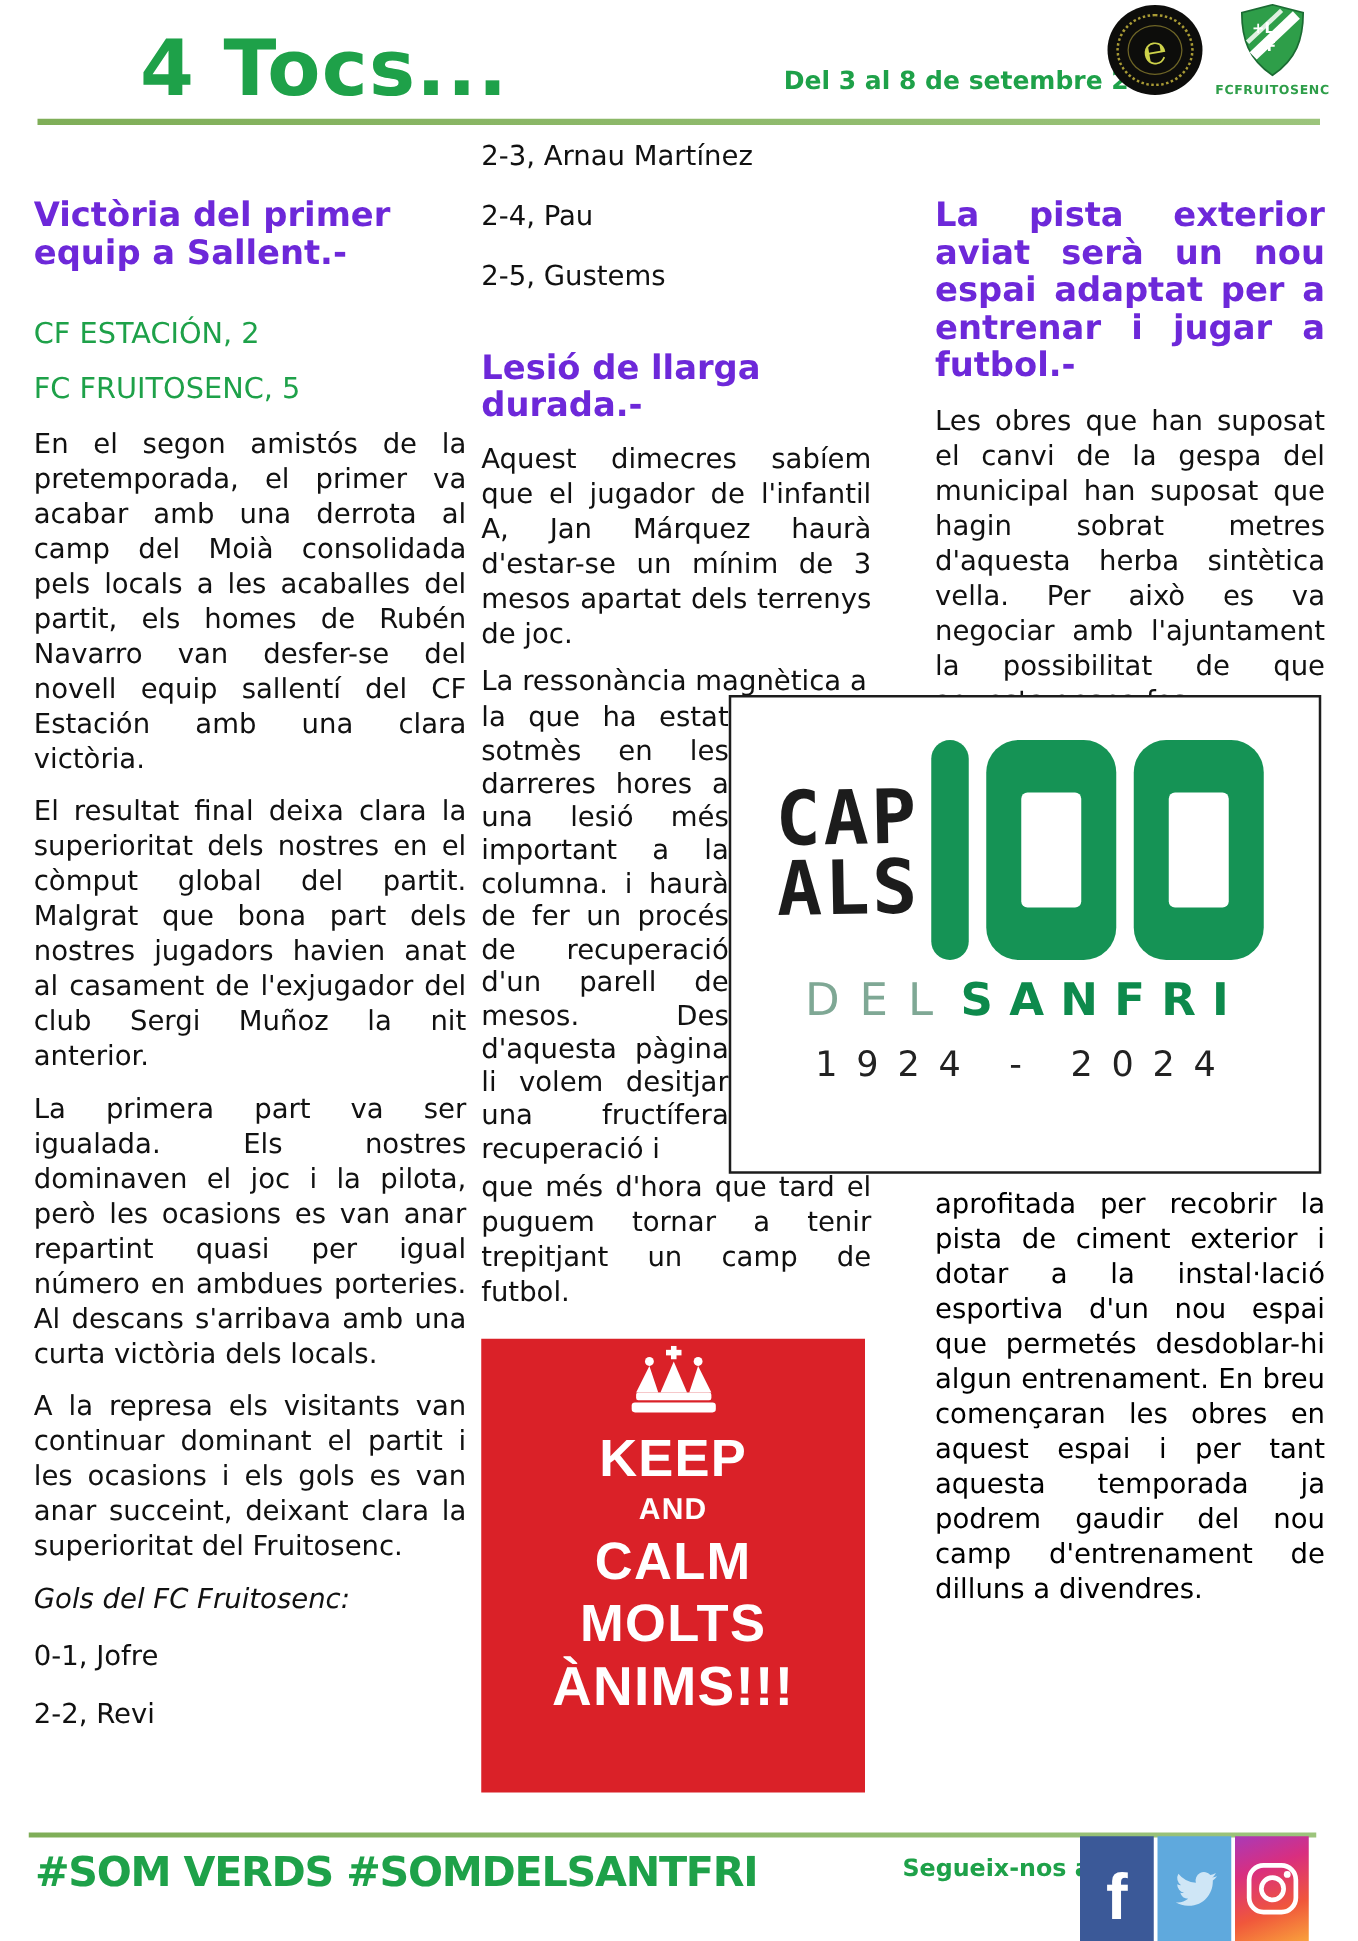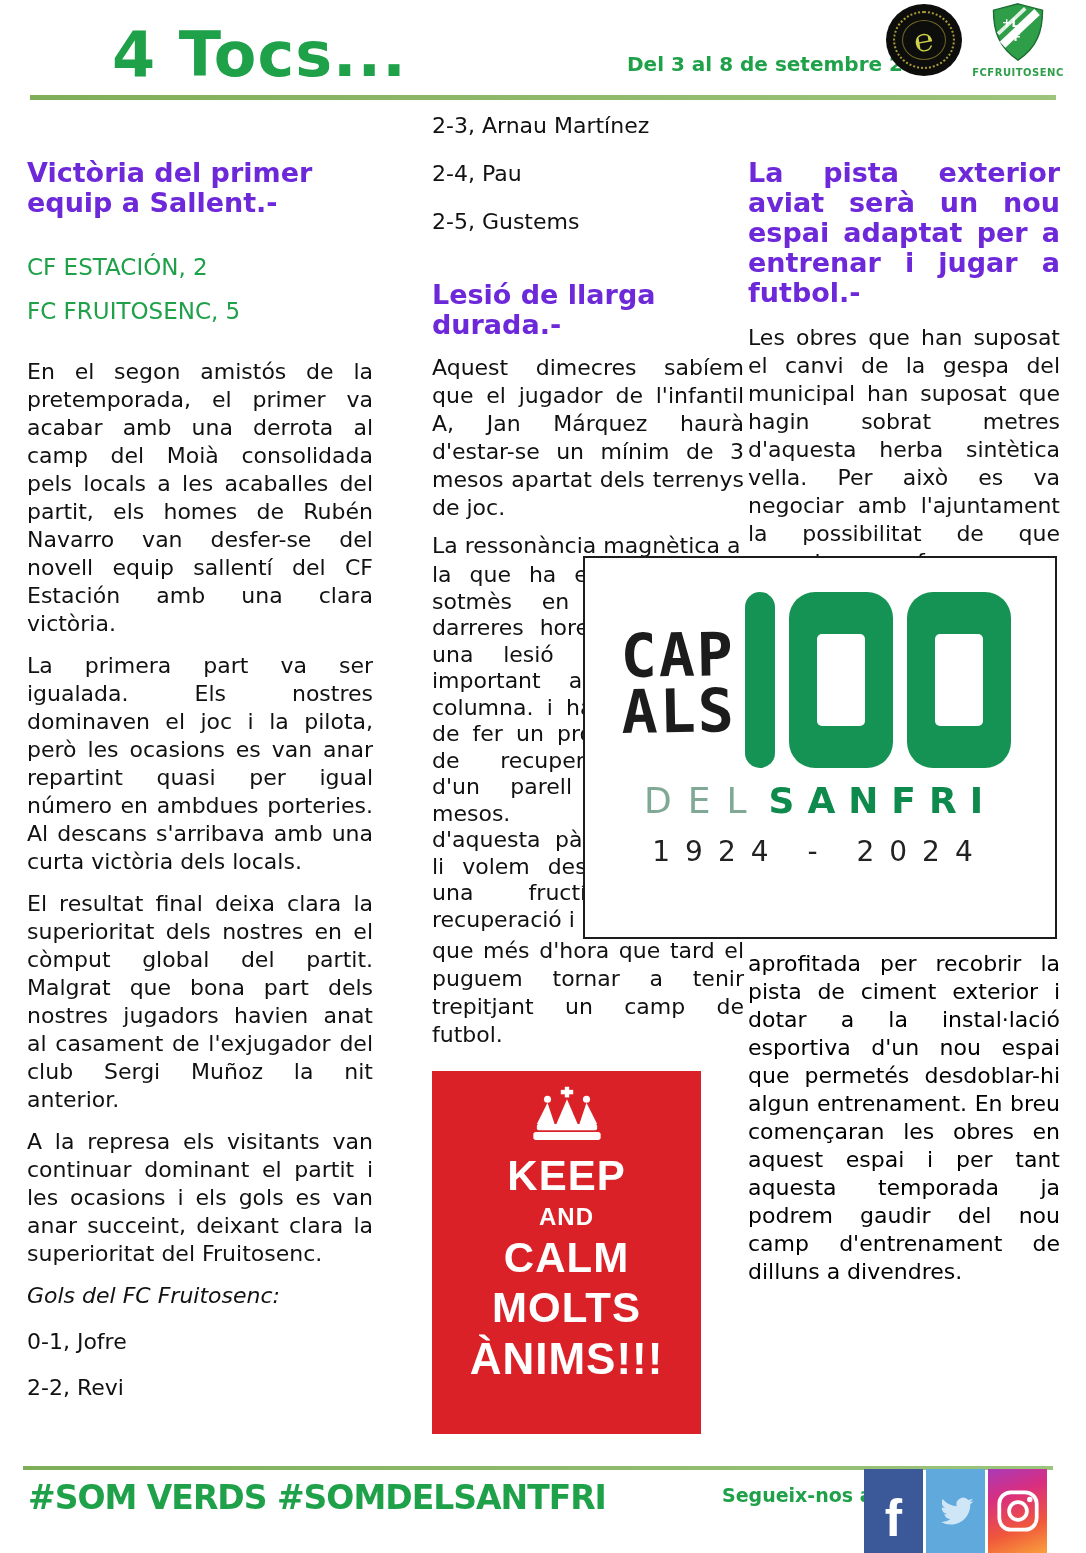--- a/index.html
+++ b/index.html
@@ -19,30 +19,30 @@
   .club-badge::after  { content:""; position:absolute; inset:16px; border:1px solid #6e6526; border-radius:50%; }
   .club-badge .emark { color:#cdd24a; font-family:"DejaVu Serif", serif; font-style:italic;
     font-size:32px; transform:rotate(-10deg); line-height:1; }
 
   .shield-wrap { position:absolute; left:972px; top:2px; width:92px; text-align:center; }
   .shield-label { font-size:10px; font-weight:bold; color:#2e9e49; letter-spacing:0.5px; margin-top:1px; }
 
   
   .col { position:absolute; color:#111; }
   .col-left  { left:27px;  top:158px; width:346px; }
-  .col-mid   { left:385px; top:112px; width:312px;margin-left:47px; }
+  .col-mid   { left:385px; top:112px; width:312px; }
   .col-right { left:748px; top:158px; width:312px; }
 
   .h-article { font-size:27px; font-weight:bold; line-height:30px; color:#6d28d9; text-align:left; }
   .score { font-size:23px; color:#1ea149; line-height:30px; }
   .para { font-size:22px; line-height:28px; text-align:justify; }
   .goal-line { font-size:22px; line-height:28px; }
   .goals-label { font-size:22px; line-height:28px; font-style:italic; }
 
-  .mb34{margin-bottom:34px;} .mb20{margin-bottom:20px;} .mb16{margin-bottom:32px;}
+  .mb34{margin-bottom:34px;} .mb20{margin-bottom:20px;} .mb16{margin-bottom:16px;}
   .mb14{margin-bottom:14px;} .mb18{margin-bottom:18px;}
 
   .wrap-first { font-size:22px; line-height:28px; white-space:nowrap; margin-top:10px; }
   .wrap-narrow { width:198px; font-size:22px; line-height:26.5px; text-align:justify; margin-top:2px; }
   .wrap-tail { font-size:22px; line-height:28px; text-align:justify; margin-top:4px; }
 
   
   .logo-box { position:absolute; left:583px; top:556px; width:474px; height:383px; background:#fff;
     border:2px solid #1c1c1c; z-index:5; padding-top:40px; }
   .logo-top { display:flex; align-items:center; padding-left:36px; }
@@ -51,22 +51,22 @@
   .num100 { display:flex; align-items:flex-start; margin-left:10px; margin-top:-6px; }
   .digit-1 { width:30px; height:176px; background:#159355; border-radius:15px; }
   .digit-0 { width:104px; height:176px; background:#159355; border-radius:26px; position:relative; margin-left:14px; }
   .digit-0 .hole { position:absolute; left:28px; top:42px; width:48px; height:92px; background:#fff; border-radius:5px; }
   .logo-line2 { display:flex; justify-content:center; align-items:baseline; margin-top:12px; }
   .logo-del { font-size:36px; color:#7fa895; letter-spacing:16px; }
   .logo-sanfri { font-size:36px; font-weight:bold; color:#0d8a4c; letter-spacing:13px; margin-left:6px; }
   .logo-years { text-align:center; margin-top:14px; font-size:28px; color:#222; letter-spacing:15px; }
 
   
-  .poster { width:269px; height:363px; background:#da2128; margin-top:22px; text-align:center;
-    color:#fff; font-family:"Liberation Sans", sans-serif; padding-top:14px; }
+  .poster { width:307px; height:363px; background:#da2128; margin-top:22px; text-align:center;
+    color:#fff; font-family:"Liberation Sans", sans-serif; padding-top:4px; }
   .poster .crown { margin:0 auto; }
   .poster-line { font-weight:bold; letter-spacing:1px; }
   .pl-big { font-size:42px; line-height:50px; }
   .pl-small { font-size:24px; line-height:32px; }
   .pl-last { font-size:44px; line-height:52px; }
 
   
   .right-p2 { position:absolute; left:748px; top:950px; width:312px; }
 
   
@@ -106,22 +106,22 @@
     <div class="shield-label">FCFRUITOSENC</div>
   </div>
 
   <div class="header-rule"></div>
 
   <div class="col col-left">
     <div class="h-article mb34">Victòria del primer equip a Sallent.-</div>
     <div class="score mb14">CF ESTACIÓN, 2</div>
     <div class="score mb16">FC FRUITOSENC, 5</div>
     <p class="para mb14">En el segon amistós de la pretemporada, el primer va acabar amb una derrota al camp del Moià consolidada pels locals a les acaballes del partit, els homes de Rubén Navarro van desfer-se del novell equip sallentí del CF Estación amb una clara victòria.</p>
+    <p class="para mb14">El resultat final deixa clara la superioritat dels nostres en el còmput global del partit. Malgrat que bona part dels nostres jugadors havien anat al casament de l'exjugador del club Sergi Muñoz la nit anterior.</p>
     <p class="para mb14">La primera part va ser igualada. Els nostres dominaven el joc i la pilota, però les ocasions es van anar repartint quasi per igual número en ambdues porteries. Al descans s'arribava amb una curta victòria dels locals.</p>
-    <p class="para mb14">El resultat final deixa clara la superioritat dels nostres en el còmput global del partit. Malgrat que bona part dels nostres jugadors havien anat al casament de l'exjugador del club Sergi Muñoz la nit anterior.</p>
     <p class="para mb14">A la represa els visitants van continuar dominant el partit i les ocasions i els gols es van anar succeint, deixant clara la superioritat del Fruitosenc.</p>
     <div class="goals-label mb18">Gols del FC Fruitosenc:</div>
     <div class="goal-line mb18">0-1, Jofre</div>
     <div class="goal-line">2-2, Revi</div>
   </div>
 
   <div class="col col-mid">
     <div class="goal-line mb20">2-3, Arnau Martínez</div>
     <div class="goal-line mb20">2-4, Pau</div>
     <div class="goal-line">2-5, Gustems</div>

